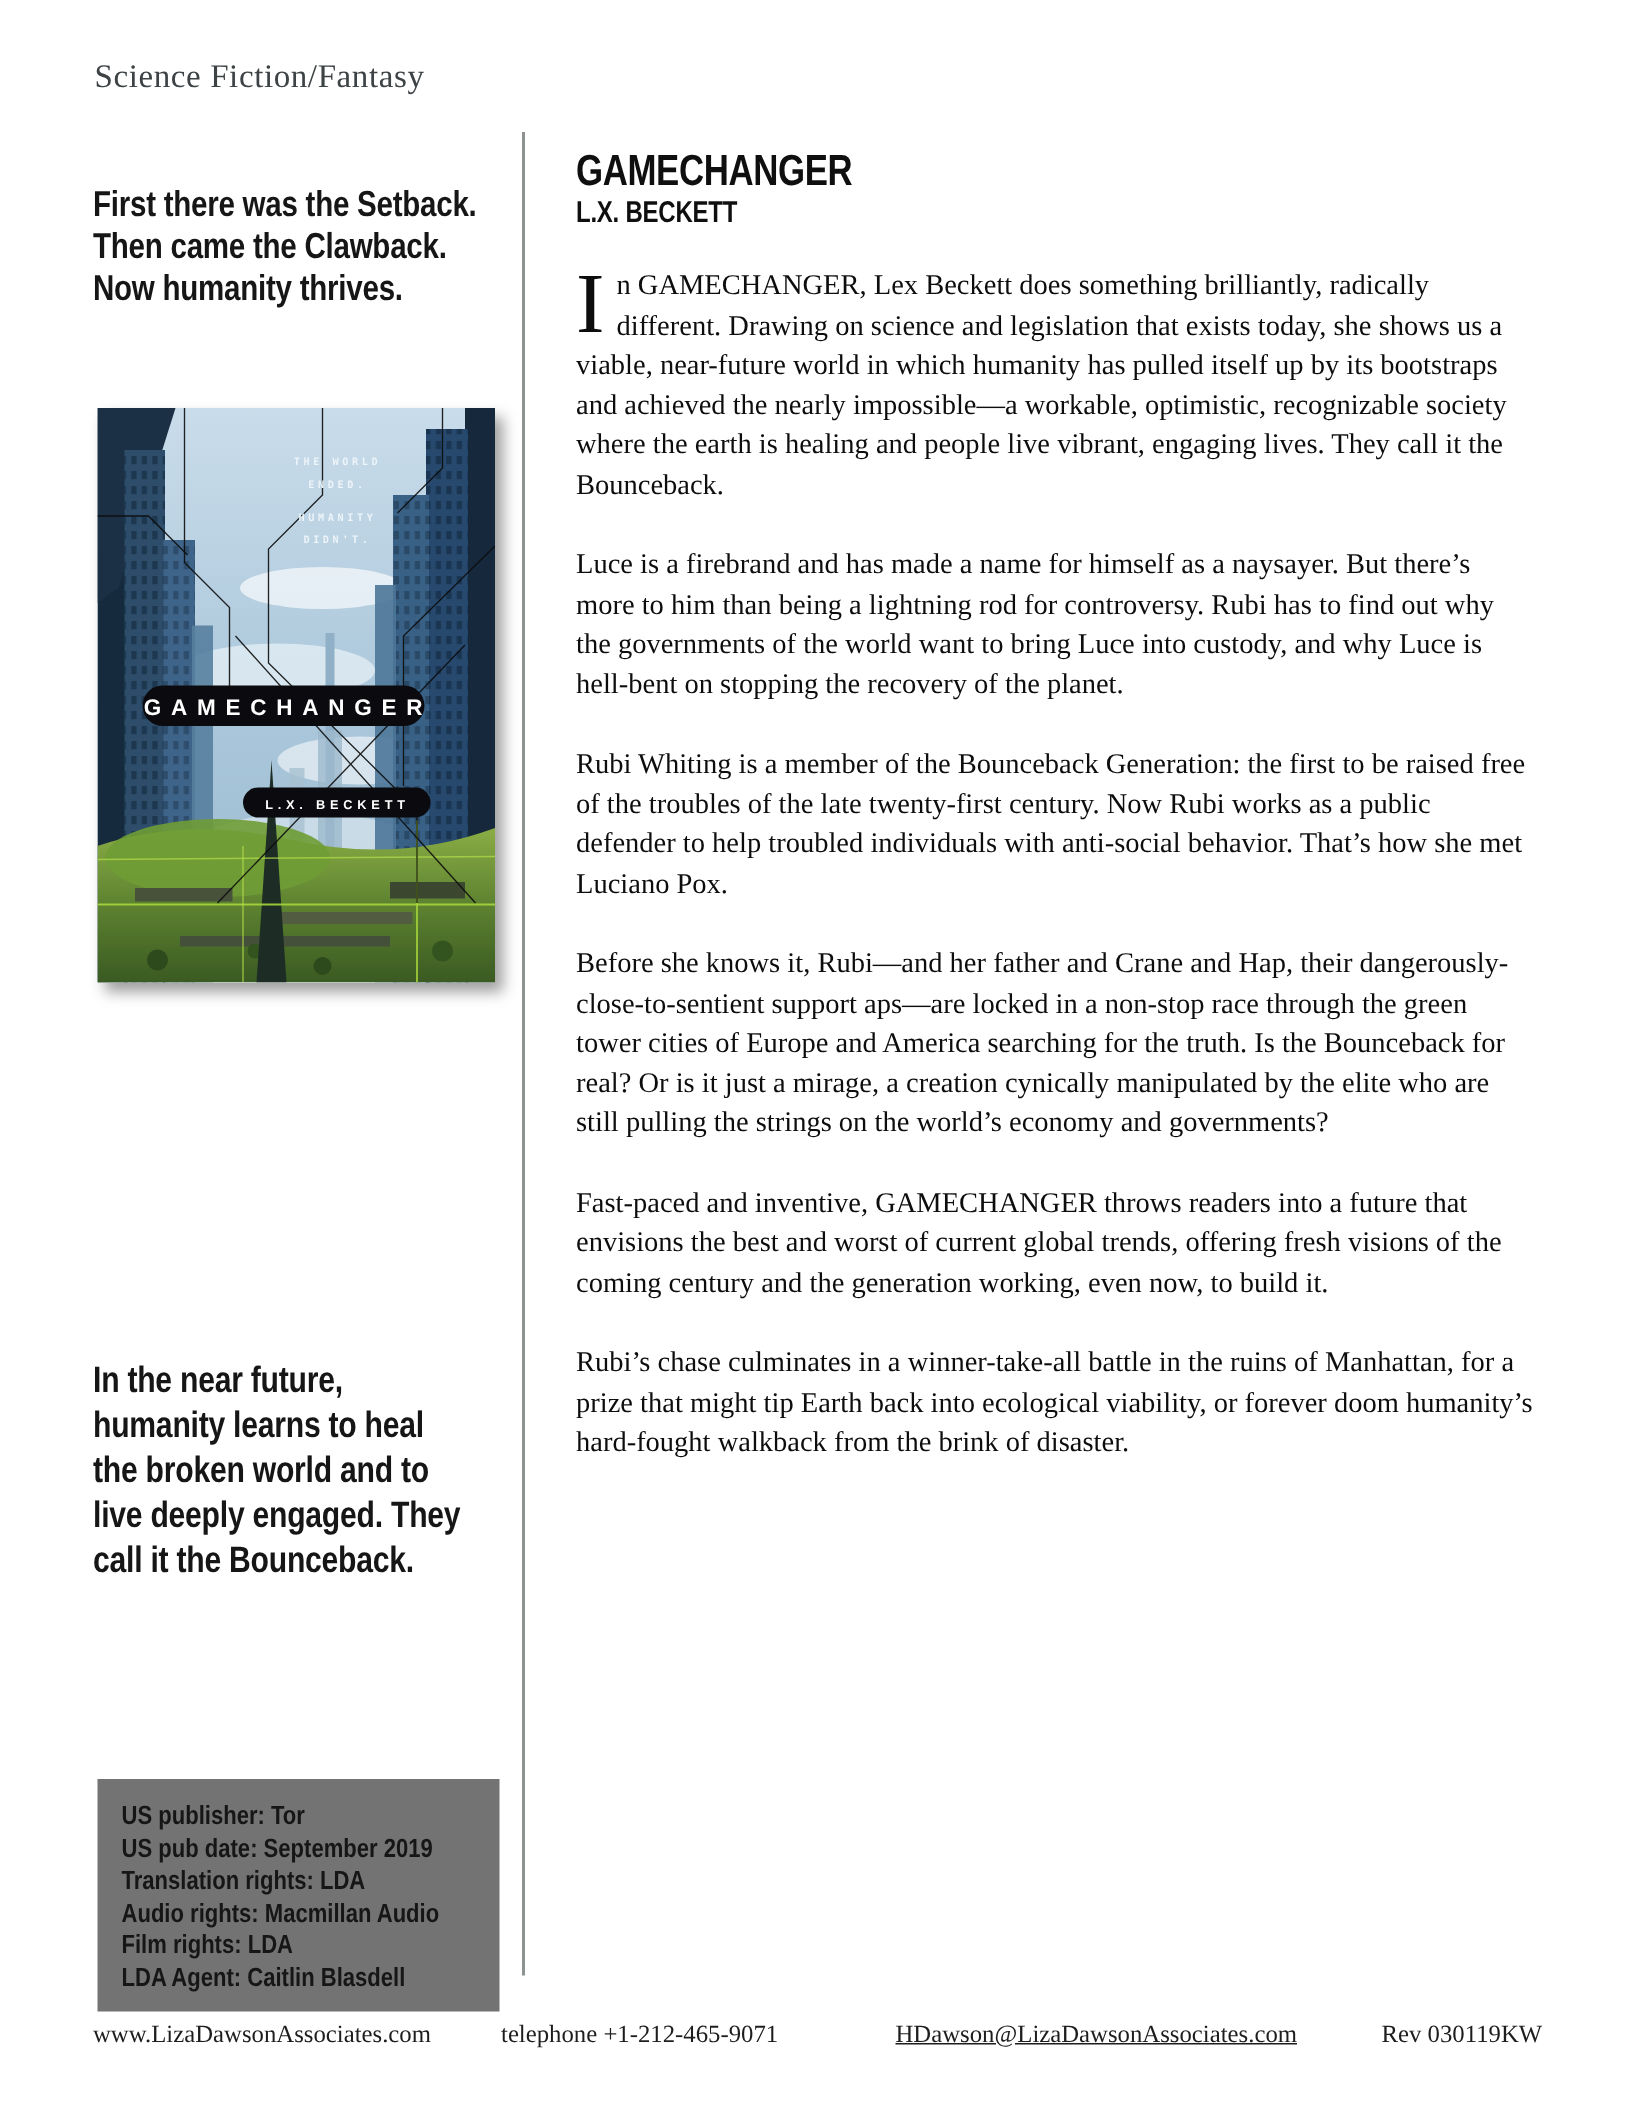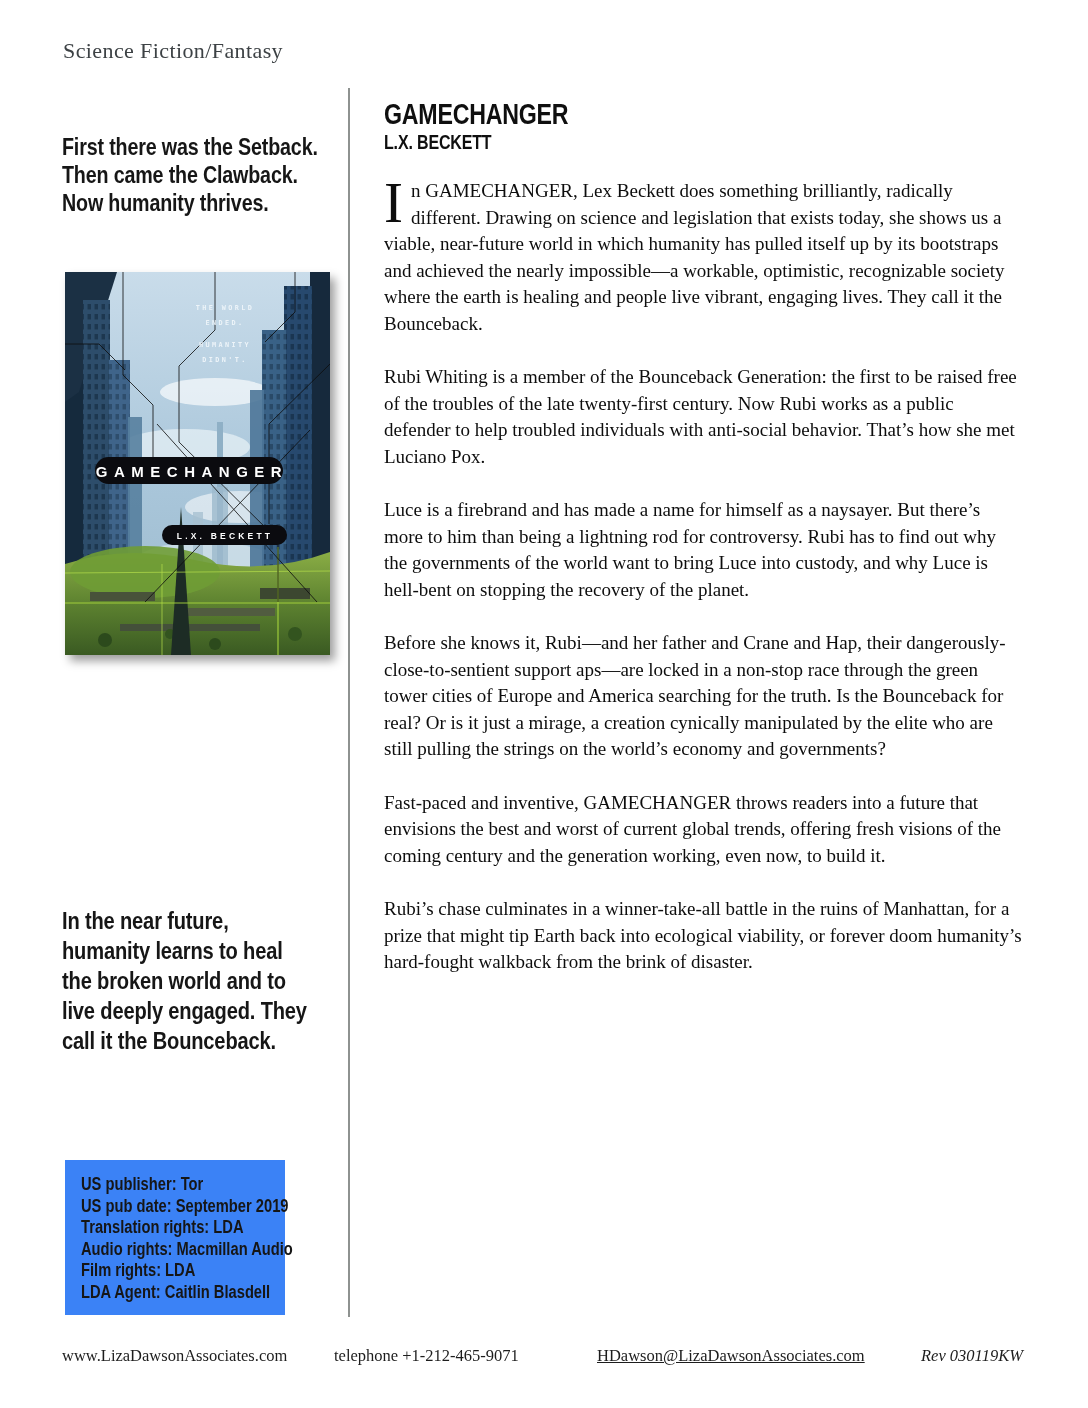--- a/index.html
+++ b/index.html
@@ -2,33 +2,33 @@
 <html><head>
 <meta charset="utf-8">
 <style>
   html,body{margin:0;padding:0;background:#ffffff;}
   body{width:1088px;height:1408px;position:relative;font-family:"Liberation Serif",serif;}
   .page{position:absolute;inset:0;background:#fff;overflow:hidden;}
 
   .category{position:absolute;left:63px;top:38px;font-size:22px;color:#3d4245;letter-spacing:.4px;font-family:"Liberation Serif",serif;}
 
   .tl-block{position:absolute;left:62px;}
-  .tl-top{top:133px;}
+  .tl-top{top:123px;}
   .tl-bottom{top:906px;}
   .tl-line{font-family:"Liberation Sans",sans-serif;font-weight:700;color:#161616;
            white-space:nowrap;transform:scaleX(.82);transform-origin:0 0;letter-spacing:-.2px;}
   .tl-top .tl-line{font-size:24px;line-height:28px;}
   .tl-bottom .tl-line{font-size:24.5px;line-height:30px;}
 
   .cover{position:absolute;left:65px;top:272px;width:265px;height:383px;
          box-shadow:5px 6px 9px rgba(0,0,0,.38);}
   .cover svg{display:block;width:100%;height:100%;}
 
-  .rights-box{position:absolute;left:65px;top:1160px;width:220px;height:155px;
-              background:#3b82f6;box-sizing:border-box;padding:14px 0 0 16px;}
+  .rights-box{position:absolute;left:65px;top:1186px;width:268px;height:155px;
+              background:#737373;box-sizing:border-box;padding:14px 0 0 16px;}
   .rights-line{font-family:"Liberation Sans",sans-serif;font-weight:700;font-size:17.5px;
                line-height:21.5px;color:#161616;white-space:nowrap;
                transform:scaleX(.84);transform-origin:0 0;}
 
   .divider{position:absolute;left:348px;top:88px;width:2px;height:1229px;background:#8e9290;}
 
   .main{position:absolute;left:384px;top:99px;width:638px;}
   .main-title{font-family:"Liberation Sans",sans-serif;font-weight:800;font-size:29px;
               color:#0f0f0f;margin:0;white-space:nowrap;transform:scaleX(.80);
               transform-origin:0 0;letter-spacing:-.3px;line-height:30px;}
@@ -44,21 +44,21 @@
   .pub-head{font-family:"Liberation Sans",sans-serif;font-weight:700;font-size:19px;color:#141414;
             white-space:nowrap;transform:scaleX(.84);transform-origin:0 0;line-height:23px;}
   .pub-line{font-family:"Liberation Sans",sans-serif;font-weight:700;font-size:16.5px;color:#141414;
             white-space:nowrap;transform:scaleX(.84);transform-origin:0 0;line-height:20px;margin-top:3px;}
 
   .footer-item{position:absolute;top:1346px;font-size:16.5px;color:#1d1d1d;
                font-family:"Liberation Serif",serif;white-space:nowrap;}
   .f-web{left:62px;text-align:right;}
   .f-tel{left:334px;}
   .f-mail{left:597px;text-decoration:underline;}
-  .f-rev{left:921px;font-style:italic;}
+  .f-rev{left:921px;}
 </style>
 </head>
 <body>
 
 <div class="page">
 
   <div class="category">Science Fiction/Fantasy</div>
 
   <div class="tl-block tl-top">
     <div class="tl-line">First there was the Setback.</div>
@@ -167,22 +167,22 @@
     <div class="rights-line">Film rights: LDA</div>
     <div class="rights-line">LDA Agent: Caitlin Blasdell</div>
   </div>
 
   <div class="divider"></div>
 
   <div class="main">
     <h1 class="main-title">GAMECHANGER</h1>
     <h2 class="main-author">L.X. BECKETT</h2>
     <p class="para lead"><span class="dropcap">I</span><span>n GAMECHANGER, Lex Beckett does something brilliantly, radically different. Drawing on science and legislation that exists today, she shows us a viable, near-future world in which humanity has pulled itself up by its bootstraps and achieved the nearly impossible—a workable, optimistic, recognizable society where the earth is healing and people live vibrant, engaging lives. They call it the Bounceback.</span></p>
+    <p class="para">Luce is a firebrand and has made a name for himself as a naysayer. But there’s more to him than being a lightning rod for controversy. Rubi has to find out why the governments of the world want to bring Luce into custody, and why Luce is hell-bent on stopping the recovery of the planet.</p>
     <p class="para">Rubi Whiting is a member of the Bounceback Generation: the first to be raised free of the troubles of the late twenty-first century. Now Rubi works as a public defender to help troubled individuals with anti-social behavior. That’s how she met Luciano Pox.</p>
-    <p class="para">Luce is a firebrand and has made a name for himself as a naysayer. But there’s more to him than being a lightning rod for controversy. Rubi has to find out why the governments of the world want to bring Luce into custody, and why Luce is hell-bent on stopping the recovery of the planet.</p>
     <p class="para">Before she knows it, Rubi—and her father and Crane and Hap, their dangerously-close-to-sentient support aps—are locked in a non-stop race through the green tower cities of Europe and America searching for the truth. Is the Bounceback for real? Or is it just a mirage, a creation cynically manipulated by the elite who are still pulling the strings on the world’s economy and governments?</p>
     <p class="para">Fast-paced and inventive, GAMECHANGER throws readers into a future that envisions the best and worst of current global trends, offering fresh visions of the coming century and the generation working, even now, to build it.</p>
     <p class="para">Rubi’s chase culminates in a winner-take-all battle in the ruins of Manhattan, for a prize that might tip Earth back into ecological viability, or forever doom humanity’s hard-fought walkback from the brink of disaster.</p>
   </div>
 
 
   <span class="footer-item f-web">www.LizaDawsonAssociates.com</span>
   <span class="footer-item f-tel">telephone +1-212-465-9071</span>
   <span class="footer-item f-mail">HDawson@LizaDawsonAssociates.com</span>
   <span class="footer-item f-rev">Rev 030119KW</span>

